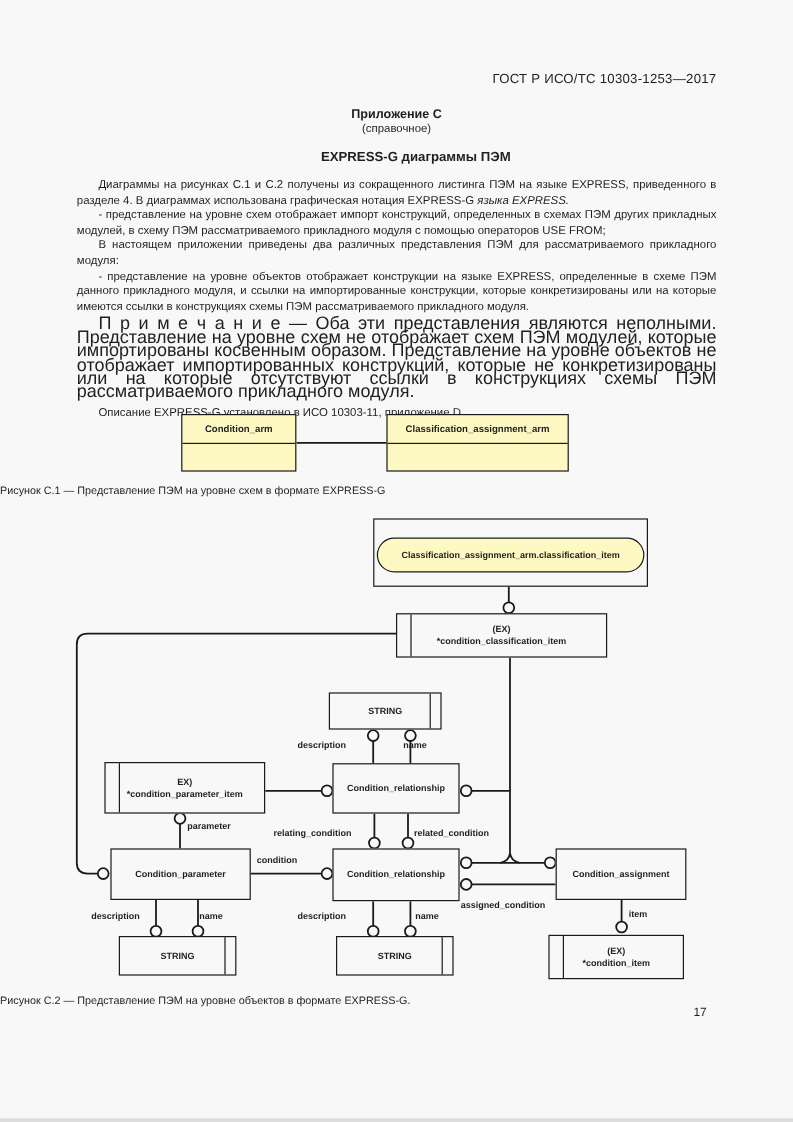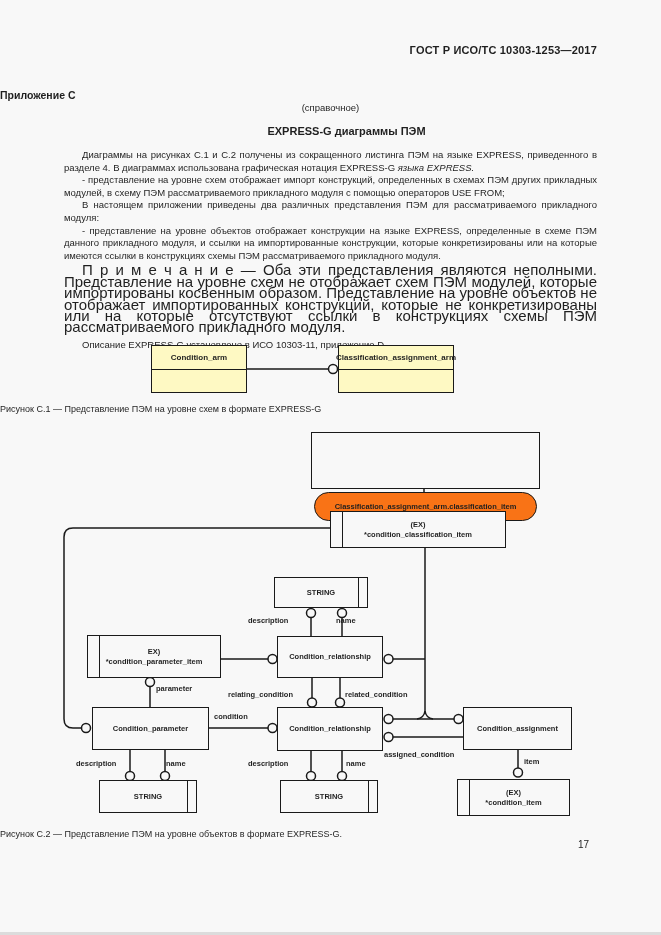--- a/index.html
+++ b/index.html
@@ -7,38 +7,38 @@
     width:661px;height:935px;
     background:#f8f8f8;
     font-family:"Liberation Sans",sans-serif;
     color:#1f1f1f;
     position:relative;
     overflow:hidden;
   }
   .page{position:absolute;inset:0;}
   .scan-edge{position:absolute;left:0;right:0;bottom:0;height:3px;background:#dcdcdc;}
 
-  .doc-number{position:absolute;top:44px;right:64px;font-size:11px;font-weight:bold;letter-spacing:.2px;}
-  .annex-title{position:absolute;top:89px;left:0;width:661px;text-align:left;font-size:10.5px;font-weight:bold;}
+  .doc-number{position:absolute;top:60px;right:64px;font-size:11px;font-weight:normal;letter-spacing:.2px;}
+  .annex-title{position:absolute;top:89px;left:0;width:661px;text-align:center;font-size:10.5px;font-weight:bold;}
   .annex-sub{position:absolute;top:102px;left:0;width:661px;text-align:center;font-size:9.5px;}
   .section-title{position:absolute;top:125px;left:0;width:661px;text-align:center;font-size:11px;font-weight:bold;padding-left:16px;}
 
   .bodytext{position:absolute;top:149px;left:64px;width:533px;font-size:9.5px;line-height:12.6px;text-align:justify;}
   .bodytext p{margin:0;text-indent:18px;}
   .bodytext .note{font-size:15px;line-height:11.4px;margin-top:2px;margin-bottom:6px;}
   .it{font-style:italic;}
 
   .figure{position:absolute;left:0;width:661px;}
   .fig-svg{position:absolute;left:0;top:0;}
   .dbox{position:absolute;border:1.5px solid #1a1a1a;background:#f8f8f8;box-sizing:border-box;
         display:flex;flex-direction:column;align-items:center;justify-content:center;
         font-size:7.5px;font-weight:bold;text-align:center;line-height:9.5px;}
   .vbar{position:absolute;top:0;bottom:0;width:0;border-left:1.5px solid #1a1a1a;}
-  .stadium{position:absolute;border:1.5px solid #1a1a1a;border-radius:15px;background:#f97316;box-sizing:border-box;
-        display:flex;align-items:center;justify-content:center;font-size:7.5px;font-weight:bold;margin-top:44px;}
+  .stadium{position:absolute;border:1.5px solid #1a1a1a;border-radius:15px;background:#fef9c3;box-sizing:border-box;
+        display:flex;align-items:center;justify-content:center;font-size:7.5px;font-weight:bold;}
   .outer-rect{position:absolute;border:1.5px solid #1a1a1a;box-sizing:border-box;background:#f8f8f8;}
   .dlabel{position:absolute;font-size:7.5px;font-weight:bold;white-space:nowrap;}
   .schema-box{position:absolute;border:1.5px solid #1a1a1a;box-sizing:border-box;background:#fef9c3;}
   .schema-box .head{height:24px;border-bottom:1.5px solid #1a1a1a;box-sizing:border-box;
         display:flex;align-items:center;justify-content:center;font-size:8px;font-weight:bold;}
   .caption{position:absolute;left:0;width:661px;text-align:left;font-size:9px;}
   .pagenum{position:absolute;top:839px;right:72px;font-size:10px;}
 </style>
 </head>
 <body>
@@ -60,21 +60,21 @@
   </div>
 
   <div class="figure" style="top:340px;height:62px;">
     <svg class="fig-svg" width="661" height="62">
       <line x1="247" y1="29" x2="329" y2="29" stroke="#1a1a1a" stroke-width="1.5"></line>
       <circle cx="333" cy="29" r="4.5" fill="#f8f8f8" stroke="#1a1a1a" stroke-width="1.5"></circle>
     </svg>
     <div class="schema-box" style="left:151px;top:5px;width:96px;height:48px;">
       <div class="head">Condition_arm</div>
     </div>
-    <div class="schema-box" style="left:338px;top:5px;width:116px;height:48px;">
+    <div class="schema-box" style="left:322px;top:5px;width:152px;height:48px;">
       <div class="head">Classification_assignment_arm</div>
     </div>
   </div>
   <div class="caption" style="top:404px;">Рисунок С.1 — Представление ПЭМ на уровне схем в формате EXPRESS-G</div>
 
   <div class="figure" style="top:432px;height:390px;">
     <svg class="fig-svg" width="661" height="390">
       <g stroke="#1a1a1a" stroke-width="1.5" fill="none">
 
         <line x1="424" y1="57" x2="424" y2="70"></line>

